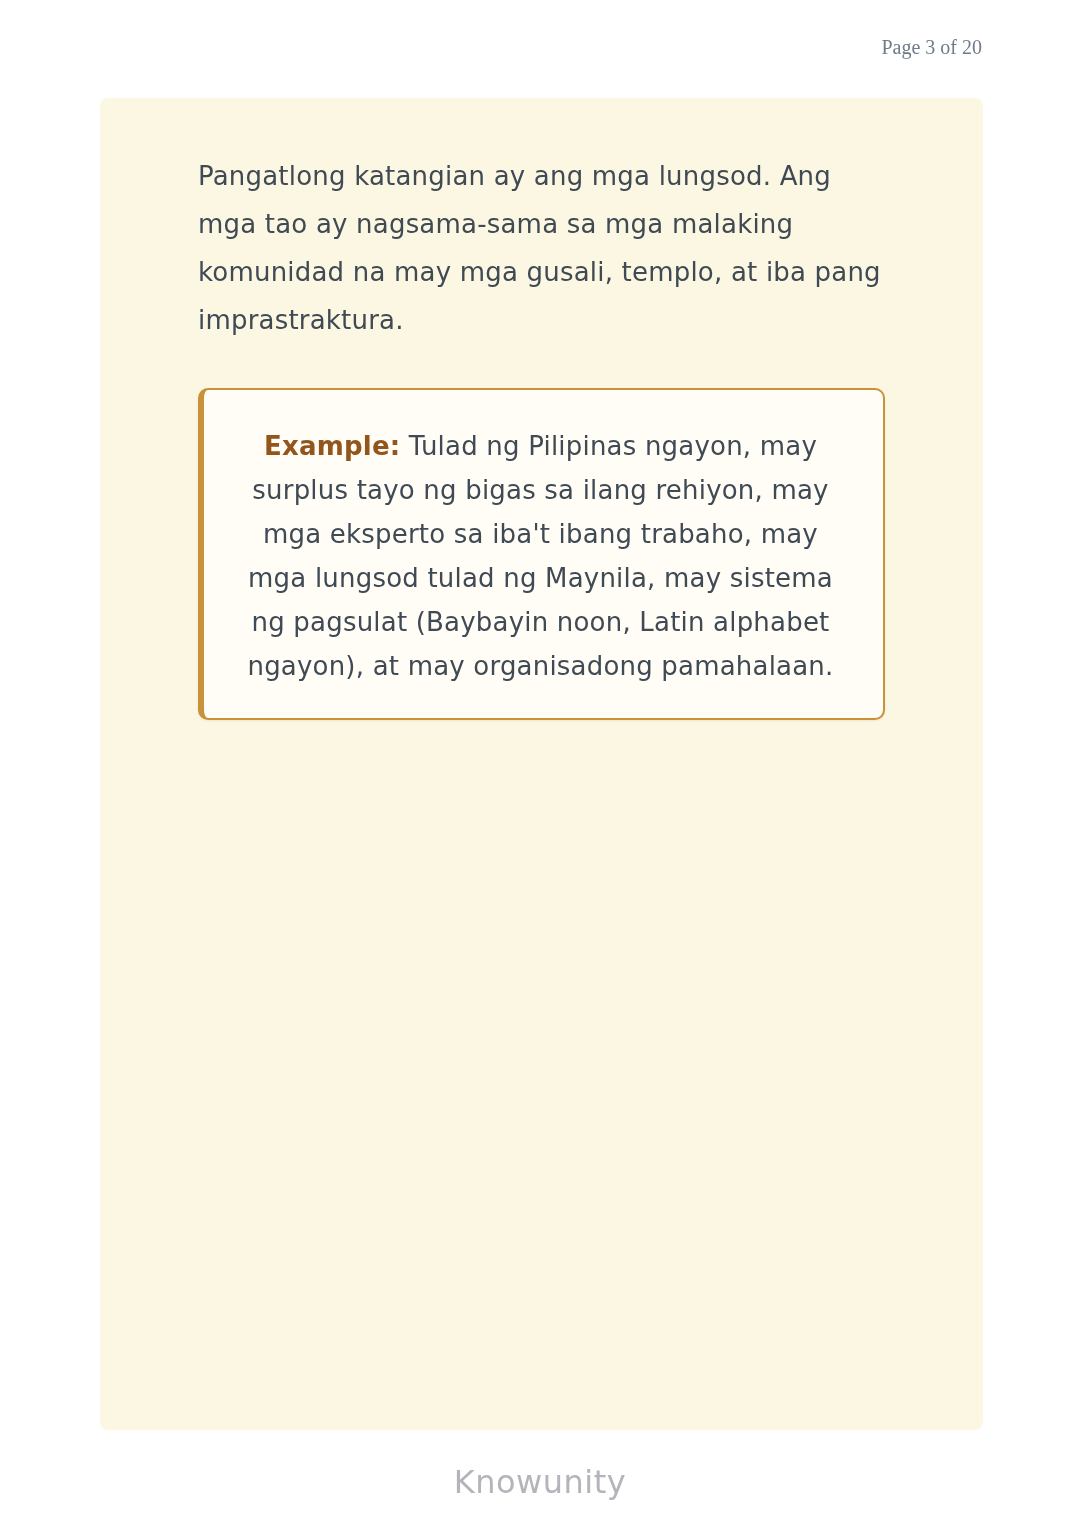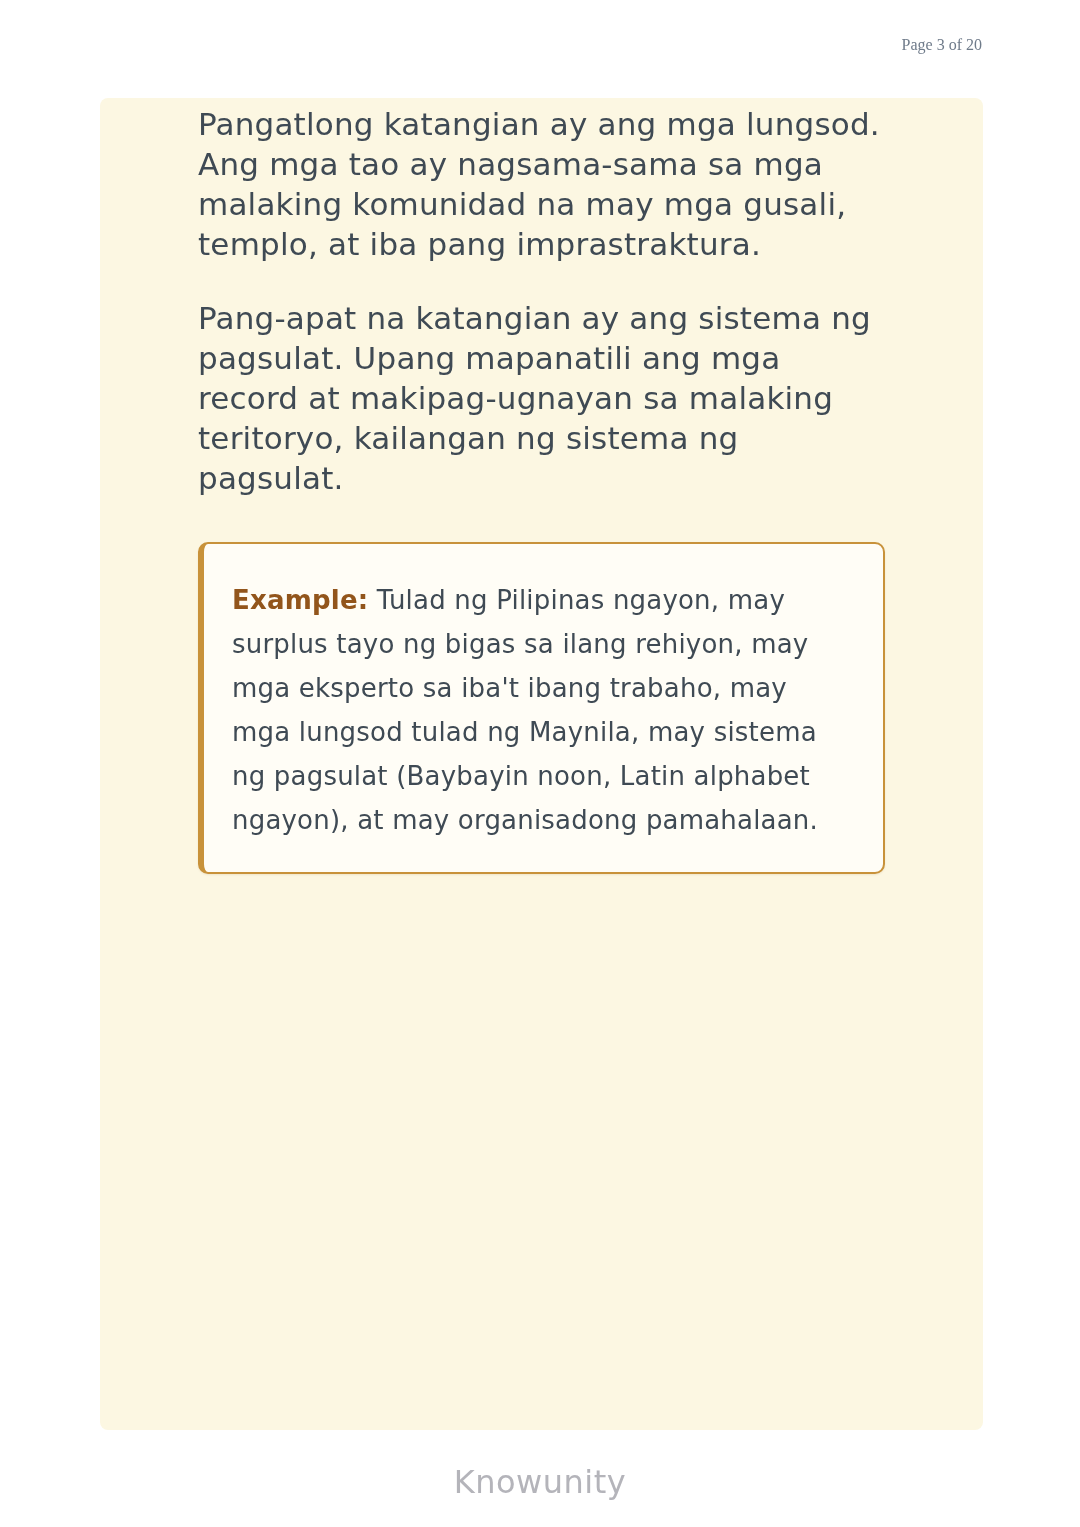--- a/index.html
+++ b/index.html
@@ -9,50 +9,52 @@
     background: #ffffff;
     font-family: "DejaVu Sans", "Liberation Sans", sans-serif;
     position: relative;
     overflow: hidden;
   }
   .page-indicator {
     position: absolute;
     top: 36px;
     right: 98px;
     font-family: "Liberation Serif", "DejaVu Serif", serif;
-    font-size: 16px;
+    font-size: 20px;
     color: var(--page_indicator, #6f7b8a);
   }
   .content-panel {
     position: absolute;
     left: 100px;
     top: 98px;
     width: 883px;
     height: 1332px;
     background: var(--panel_bg, #fcf7e2);
     border-radius: 8px;
     padding: 6px 100px 0 98px;
   }
   .paragraph {
-    font-size: 31px;
-    line-height: 40px;
+    font-size: 26px;
+    line-height: 48px;
     color: var(--body_text, #3f4a54);
     margin-bottom: 34px;
     letter-spacing: 0.2px;
+    margin-top: 48px;
   }
   .example-callout {
     margin-top: 44px;
     width: 687px;
     min-height: 322px;
     background: var(--box_bg, #fffdf6);
     border: 2px solid var(--box_border, #c8923a);
     border-left-width: 6px;
     border-radius: 10px;
     padding: 34px 34px 30px 28px;
     box-shadow: 0 1px 2px rgba(150, 110, 30, 0.12);
+    text-align: center;
   }
   .example-body {
     font-size: 26px;
     line-height: 44px;
     color: var(--body_text, #3f4a54);
     letter-spacing: 0.2px;
   }
   .example-label {
     font-weight: bold;
     color: var(--example_label, #92551b);
@@ -70,21 +72,20 @@
 </style>
 </head>
 <body>
 
 <div class="page-indicator">Page 3 of 20</div>
 
 <div class="content-panel">
 
   <p class="paragraph">Pangatlong katangian ay ang mga lungsod. Ang mga tao ay nagsama-sama sa mga malaking komunidad na may mga gusali, templo, at iba pang imprastraktura.</p>
 
-  <p class="paragraph">Pang-apat na katangian ay ang sistema ng pagsulat. Upang mapanatili ang mga record at makipag-ugnayan sa malaking teritoryo, kailangan ng sistema ng pagsulat.</p>
 
 
   <div class="example-callout">
     <p class="example-body"><span class="example-label">Example:</span><span> Tulad ng Pilipinas ngayon, may surplus tayo ng bigas sa ilang rehiyon, may mga eksperto sa iba't ibang trabaho, may mga lungsod tulad ng Maynila, may sistema ng pagsulat (Baybayin noon, Latin alphabet ngayon), at may organisadong pamahalaan.</span></p>
   </div>
 
 </div>
 
 <div class="footer-brand">Knowunity</div>
 

